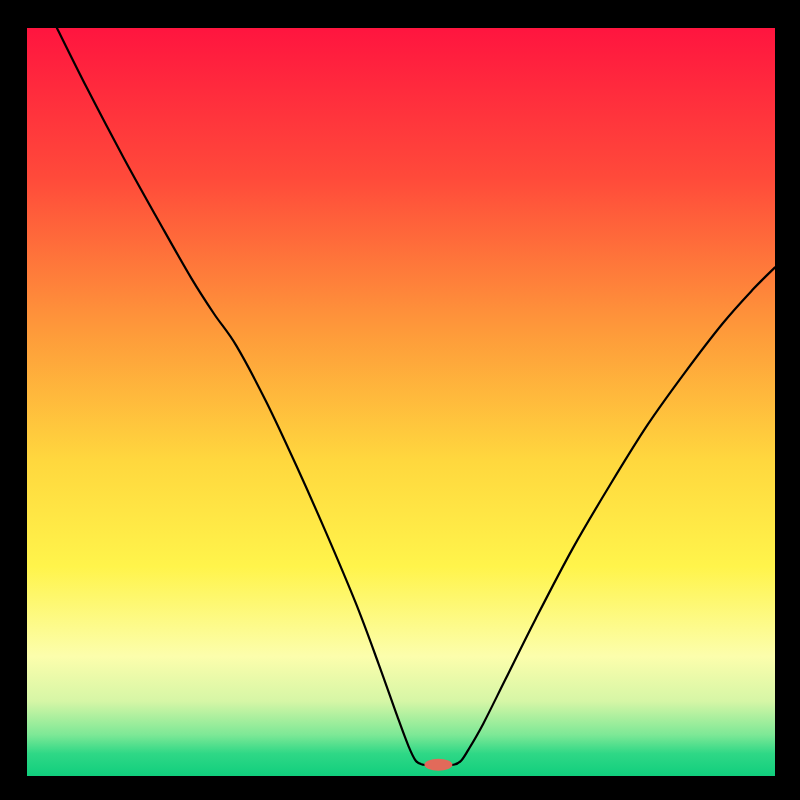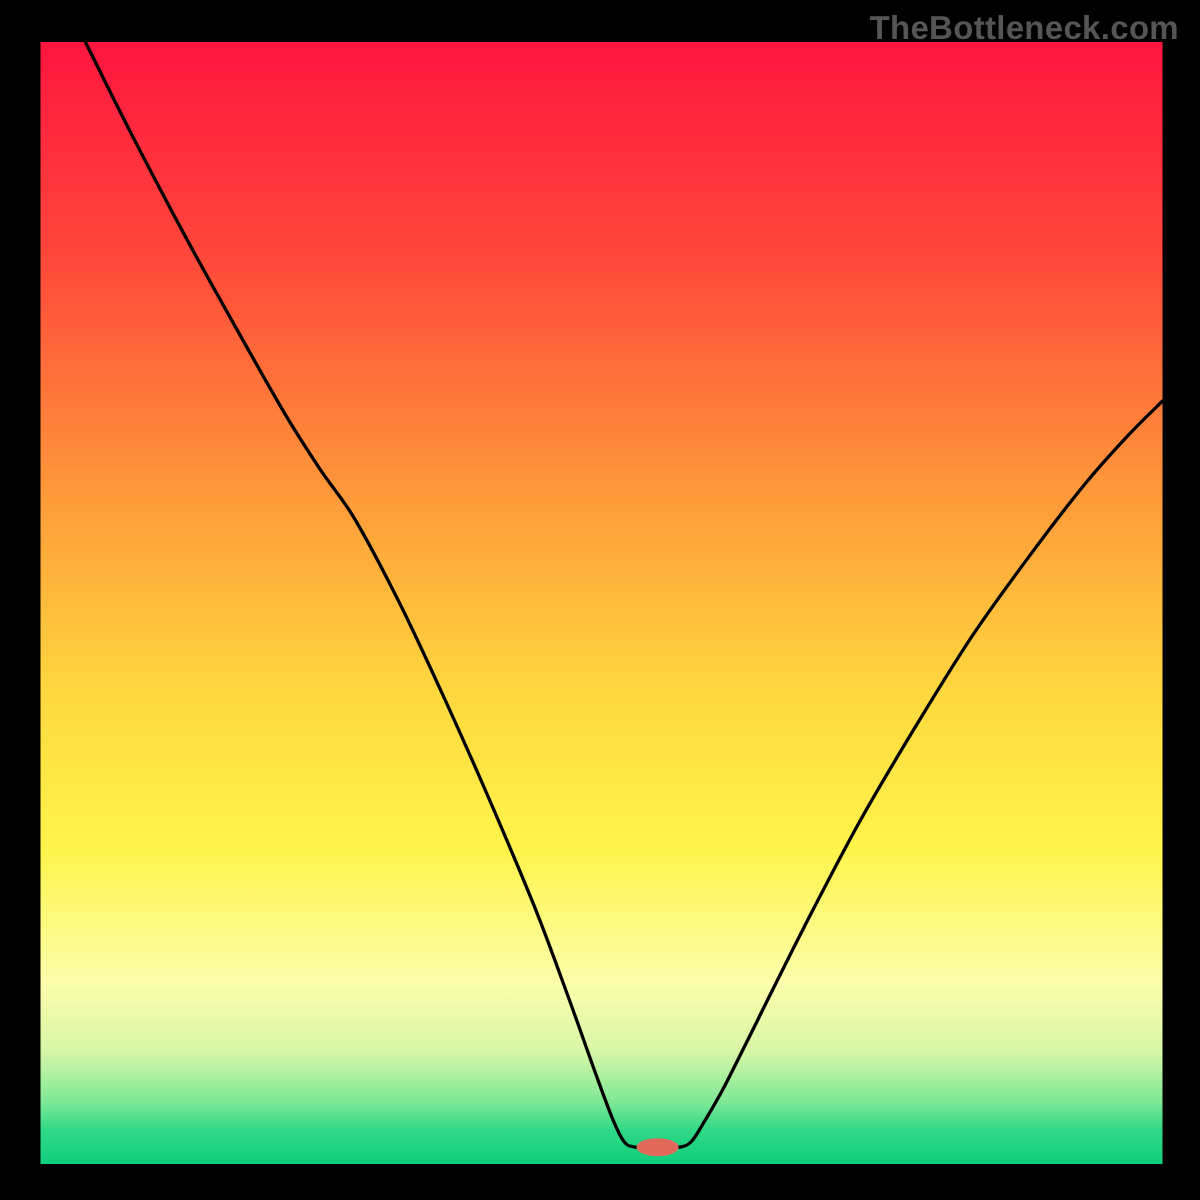--- a/index.html
+++ b/index.html
@@ -30,21 +30,20 @@
   .plot {
     position: absolute;
     display: block;
     z-index: 1;
   }
 </style>
 </head>
 <body>
 
 <div class="frame">
-  <div class="attribution">TheBottleneck.com</div>
 
   <svg class="plot" xmlns="http://www.w3.org/2000/svg" width="800" height="800" viewBox="0 0 800 800" style="left: 0px; top: 0px;">
     <defs>
       <linearGradient id="bg-grad" x1="0" y1="0" x2="0" y2="1">
           <stop offset="0%" stop-color="#ff153f"></stop>
           <stop offset="20%" stop-color="#ff4a3a"></stop>
           <stop offset="40%" stop-color="#fe983a"></stop>
           <stop offset="57.99999999999999%" stop-color="#ffd83e"></stop>
           <stop offset="72%" stop-color="#fff44b"></stop>
           <stop offset="84%" stop-color="#fcfeac"></stop>

